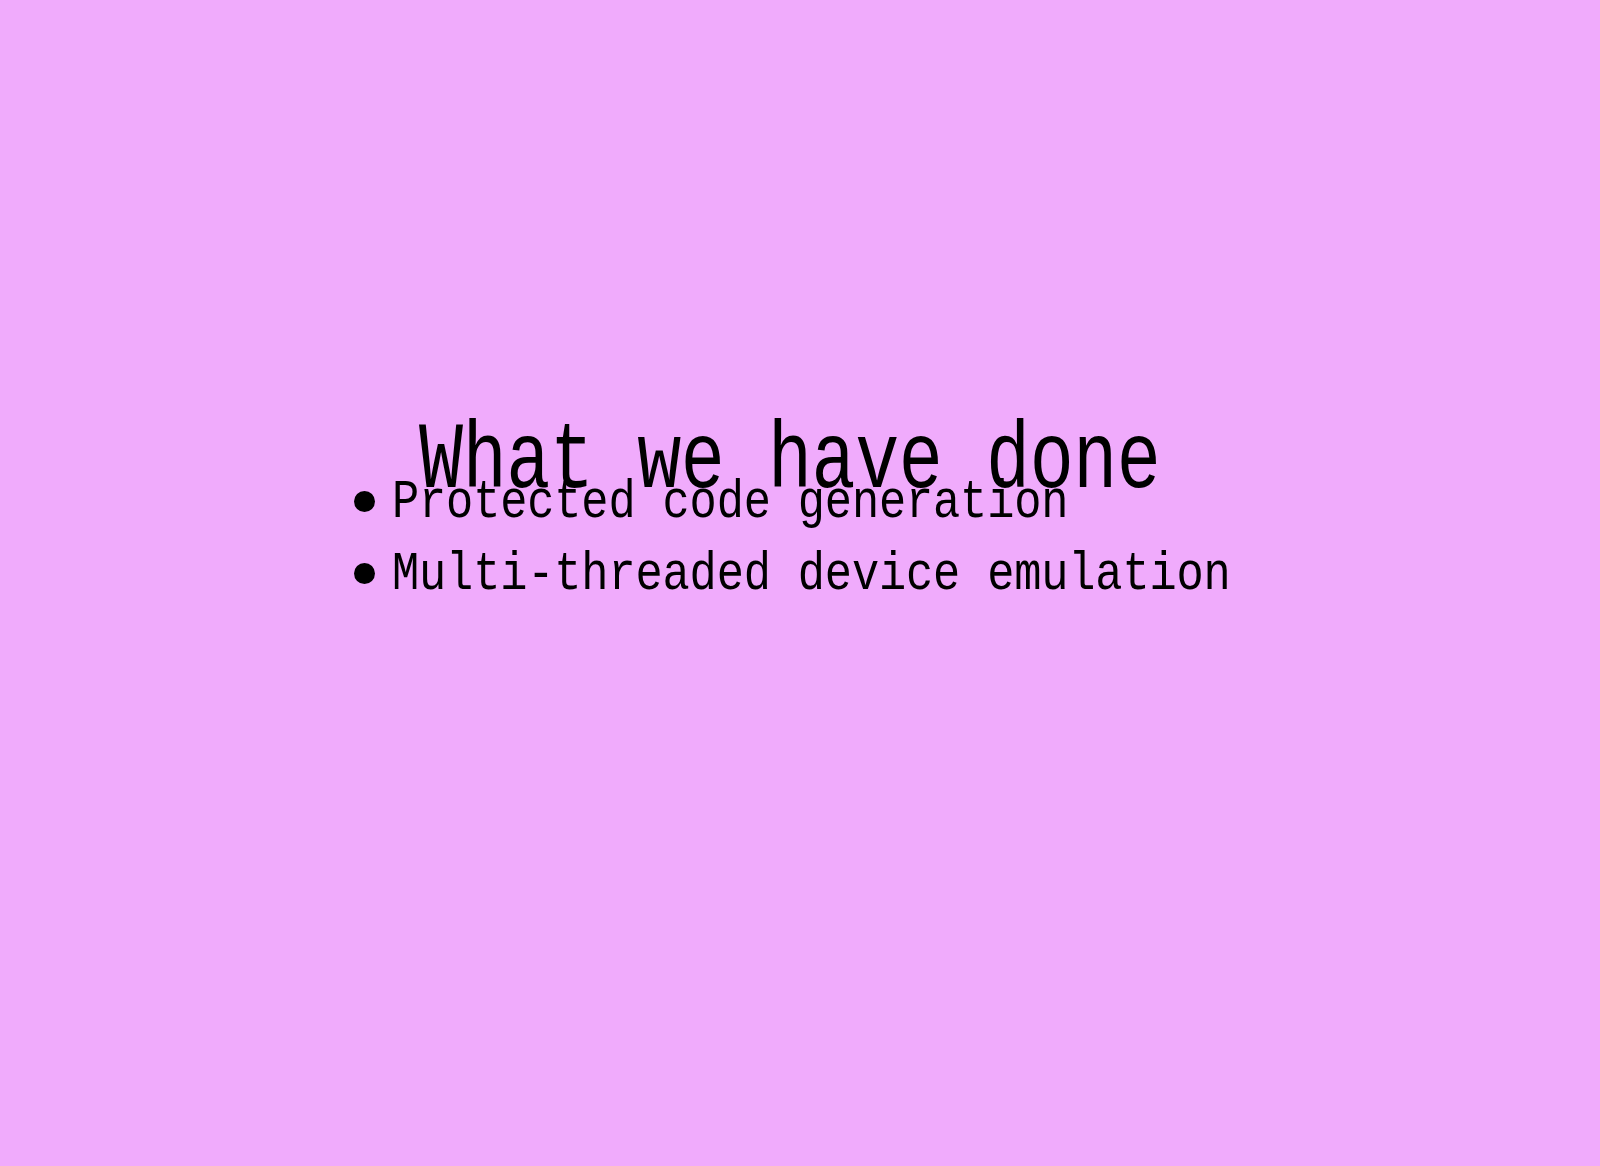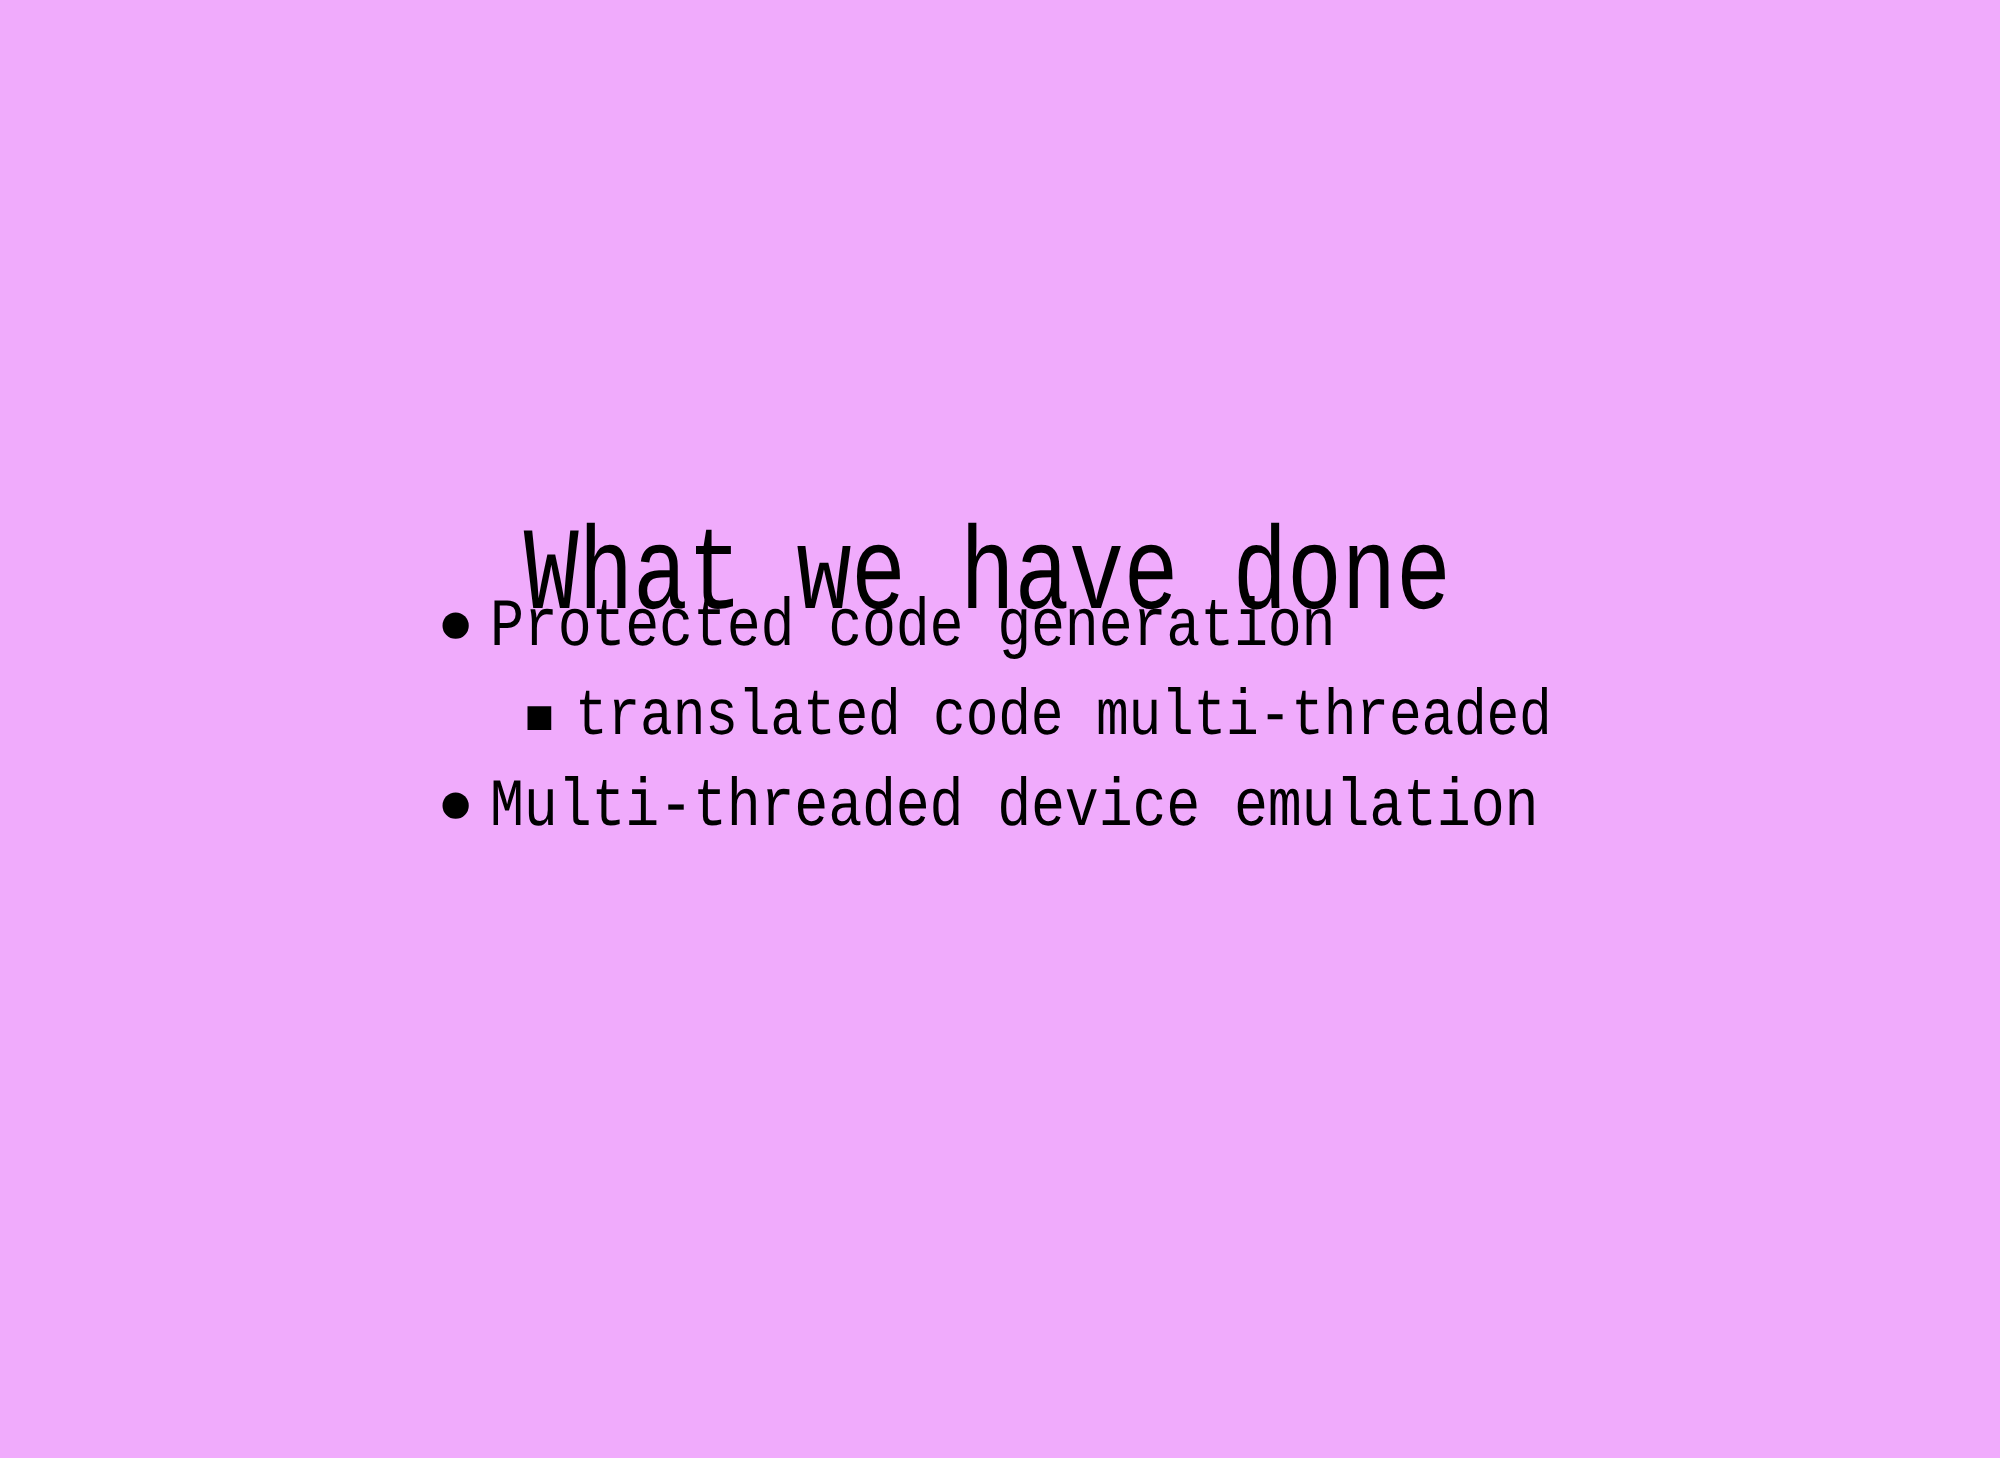--- a/index.html
+++ b/index.html
@@ -126,26 +126,20 @@
   <div class="body-list">
 
     <div class="bullet-row level-1">
       <span class="bullet-marker">
           <span class="dot"></span>
         </span>
       <span class="bullet-text">Protected code generation</span>
     </div>
 
 
-    <div class="bullet-row level-2">
-      <span class="bullet-marker">
-          <span class="square"></span>
-        </span>
-      <span class="bullet-text">translated code multi-threaded</span>
-    </div>
 
 
     <div class="bullet-row level-1">
       <span class="bullet-marker">
           <span class="dot"></span>
         </span>
       <span class="bullet-text">Multi-threaded device emulation</span>
     </div>
 
   </div>

